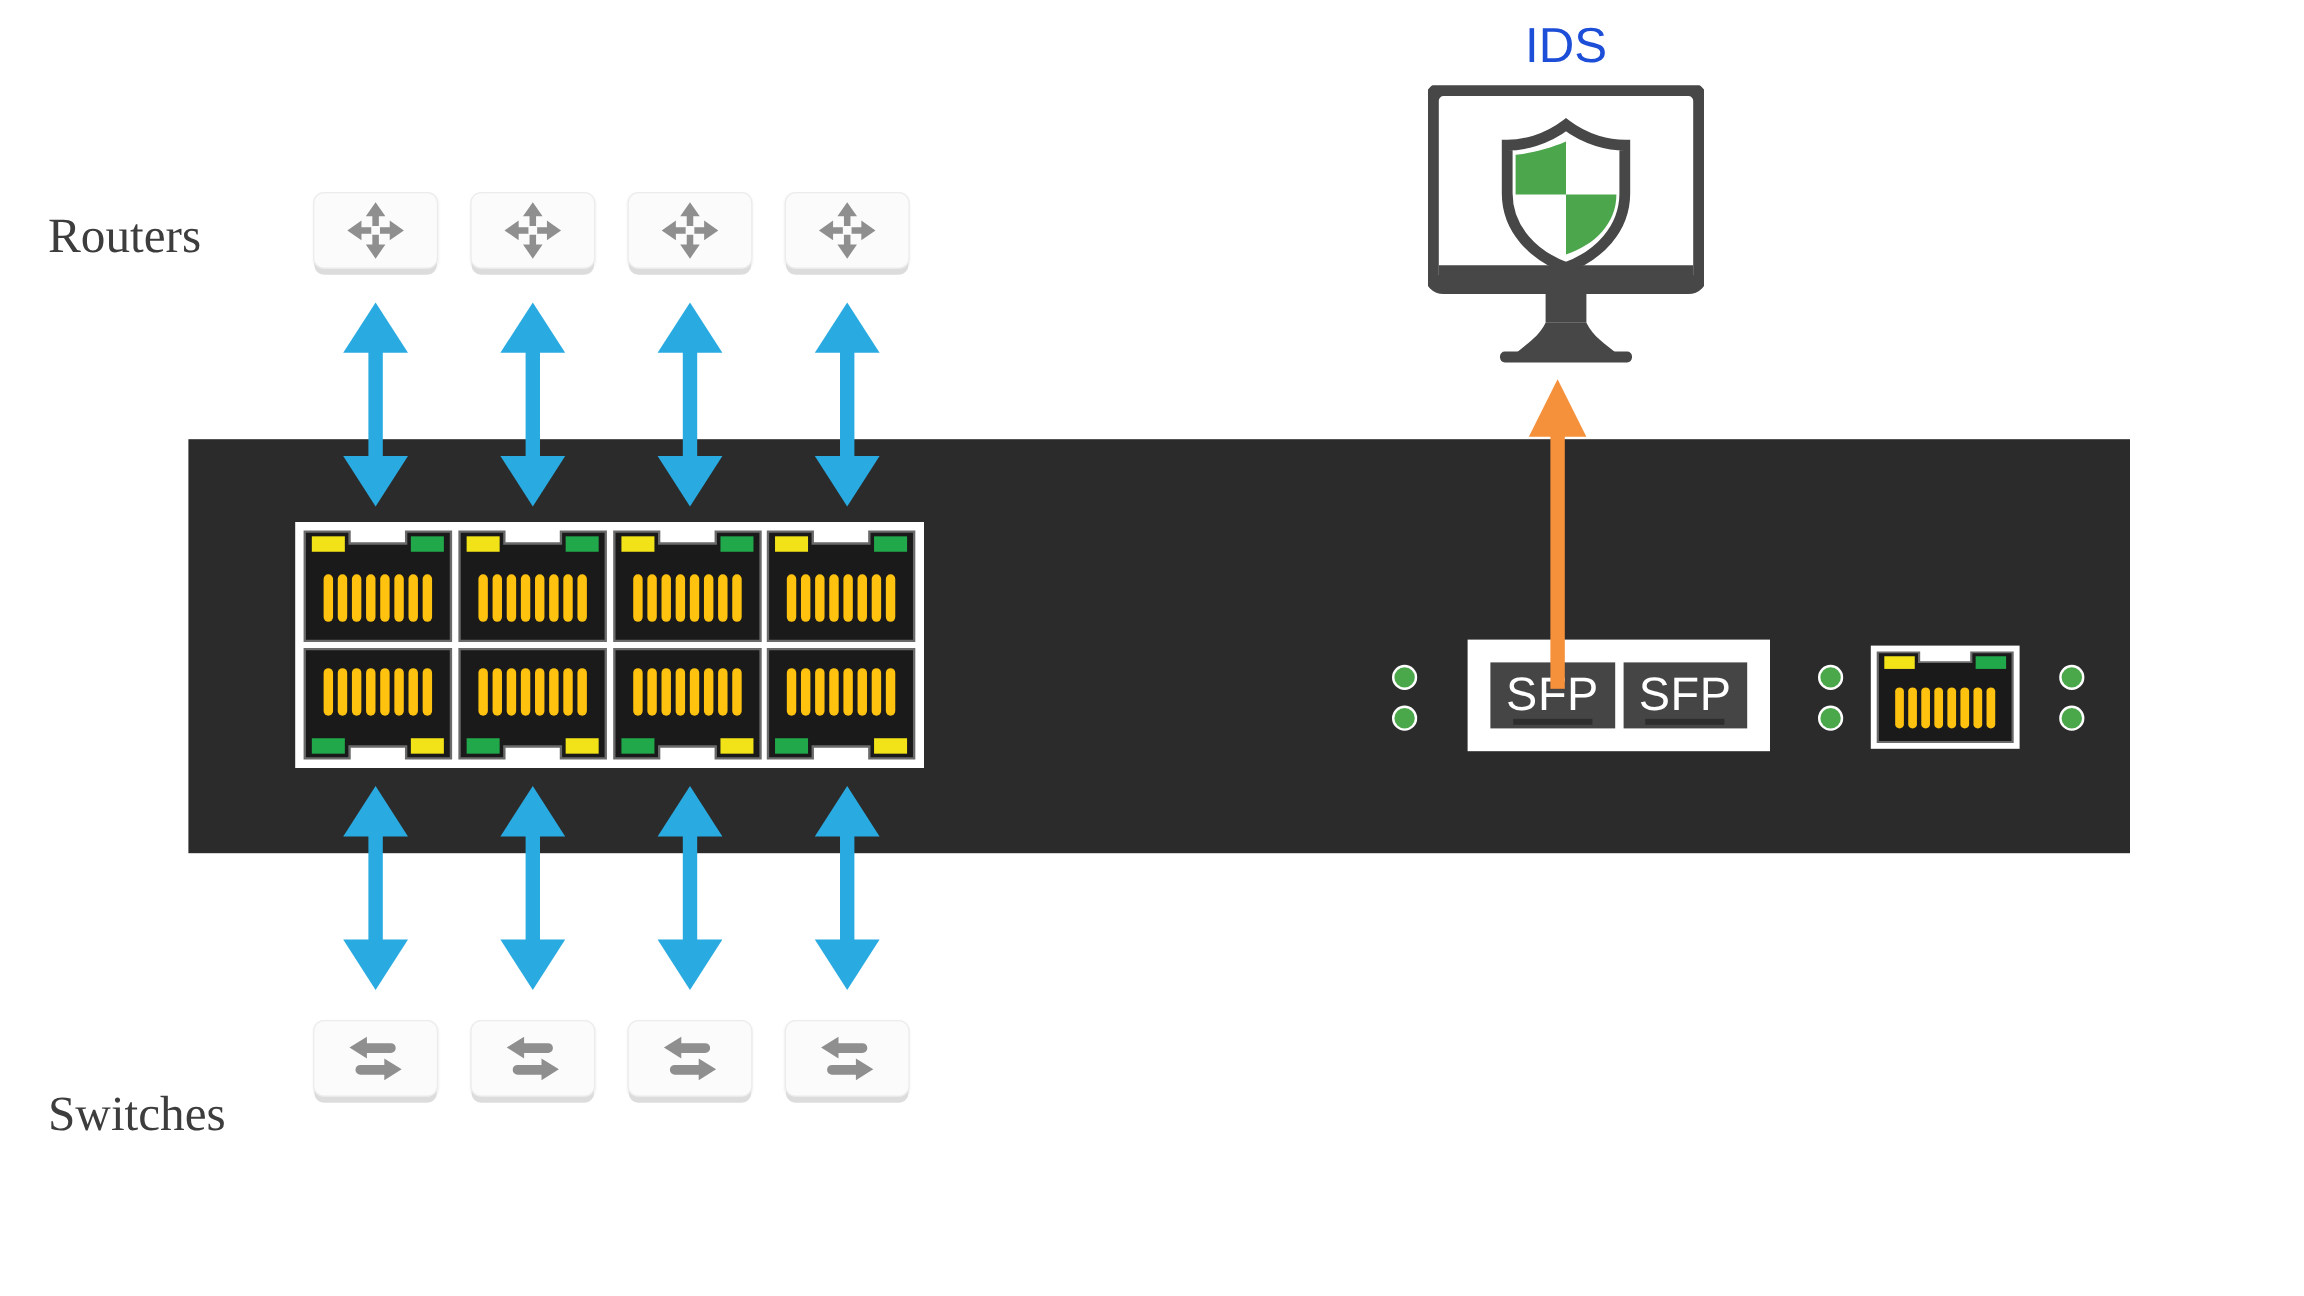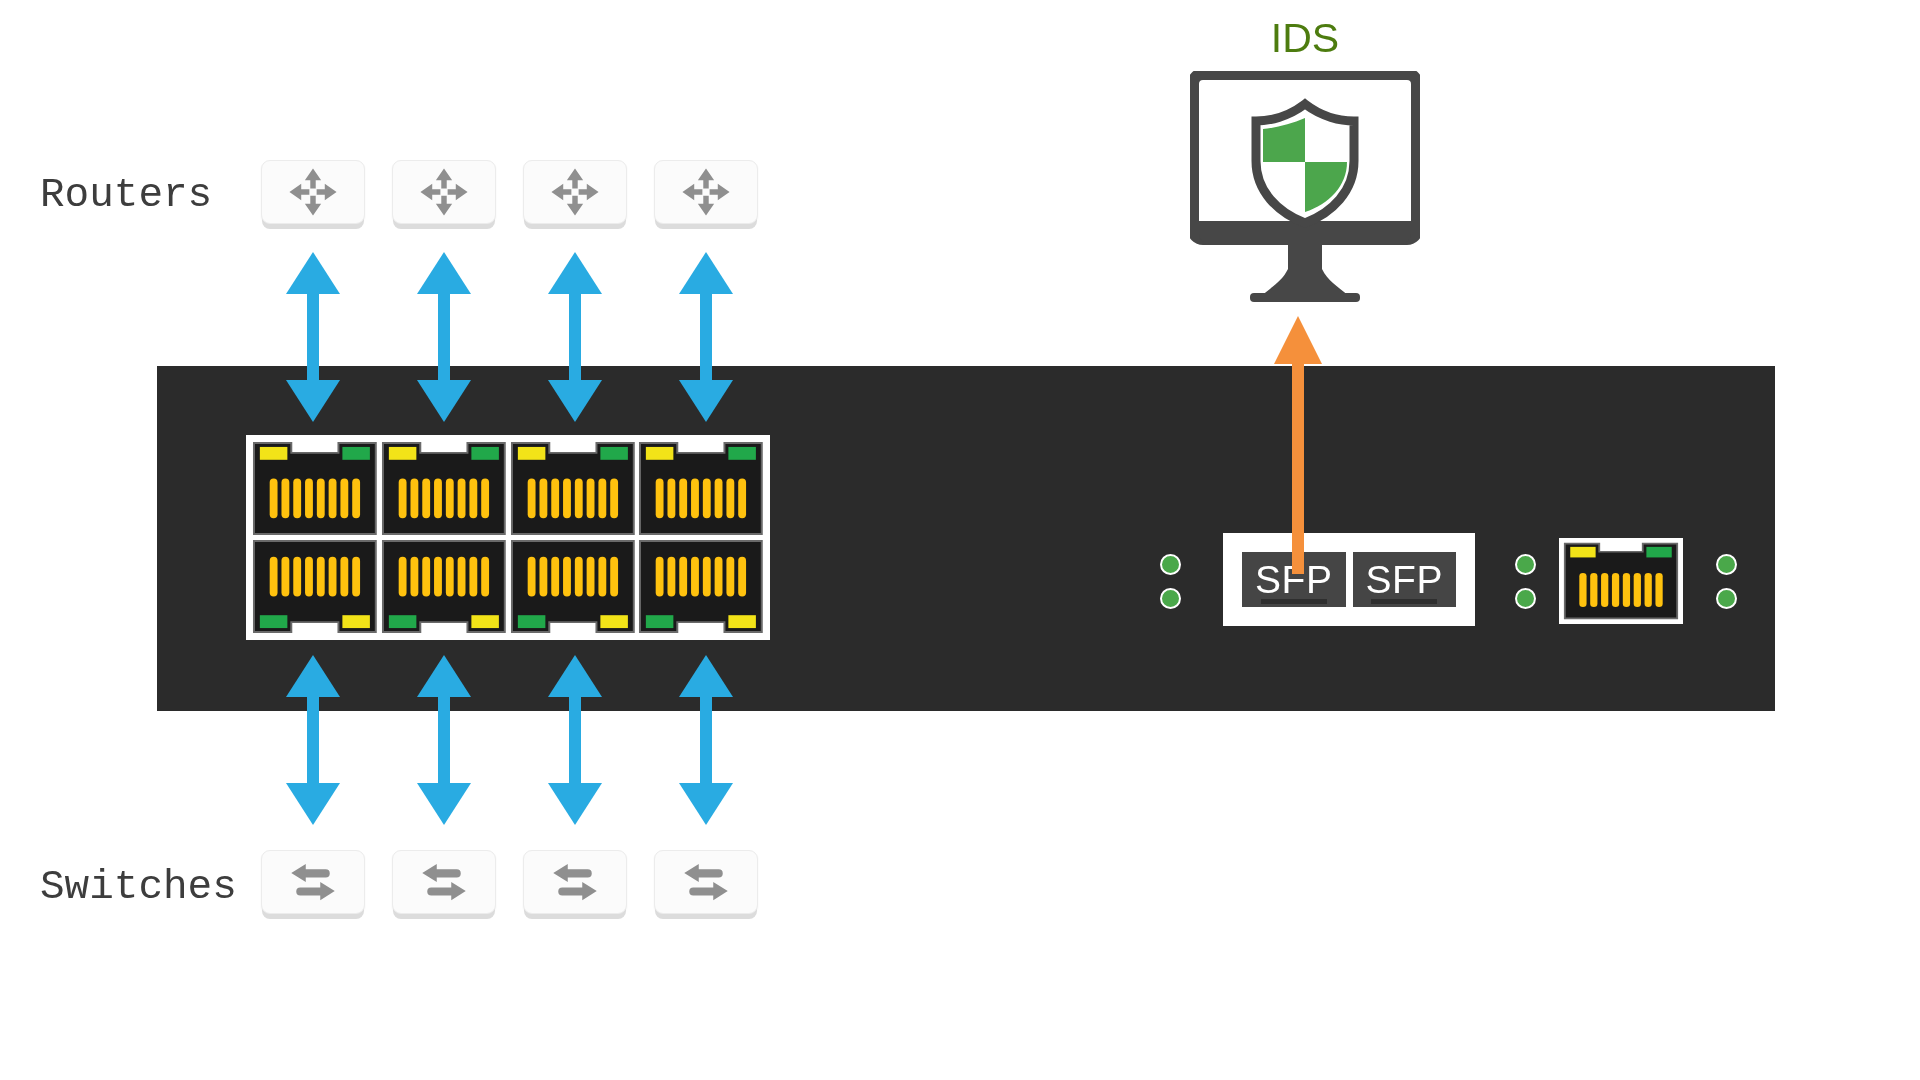--- a/index.html
+++ b/index.html
@@ -9,26 +9,26 @@
     font-family: "Liberation Sans", sans-serif;
     overflow: hidden;
   }
   #stage { position: relative; width: 1920px; height: 1080px; background: #fff; }
 
   
   .side-label {
     position: absolute;
     font-size: 41px;
     color: #3d3d3d;
-    font-family: Liberation Mono, monospace;
+    font-family: Liberation Serif, serif;
     letter-spacing: 0px;
     white-space: nowrap;
   }
   #routers-label { left: 40px; top: 172px; }
-  #switches-label { left: 40px; top: 864px; }
+  #switches-label { left: 40px; top: 904px; }
 
   
   .dev-tile {
     position: absolute;
     width: 104px; height: 64px;
     background: #fbfbfb;
     border: 1px solid #ececec;
     border-radius: 9px;
     box-shadow: 0 6px 0 -1px #dcdcdc, 0 1px 2px rgba(0,0,0,.06);
     display: flex; align-items: center; justify-content: center;
@@ -114,21 +114,21 @@
     left: 1524px; top: 393px;
     width: 245px; height: 86px;
   }
   #garland-logo svg { display: block; width: 100%; height: 100%; }
 
   
   #ids-group { position: absolute; left: 1190px; top: 18px; width: 230px; height: 285px; }
   #ids-title {
     text-align: center;
     font-size: 41px;
-    color: #4d7c0f;
+    color: #1d4ed8;
     font-family: "Liberation Sans", sans-serif;
     line-height: 1;
     margin-bottom: 12px;
   }
   #ids-monitor { width: 230px; height: 232px; }
   #ids-monitor svg { display: block; width: 100%; height: 100%; }
 
   
   .arrow-svg { position: absolute; display: block; overflow: visible; }
 </style>

